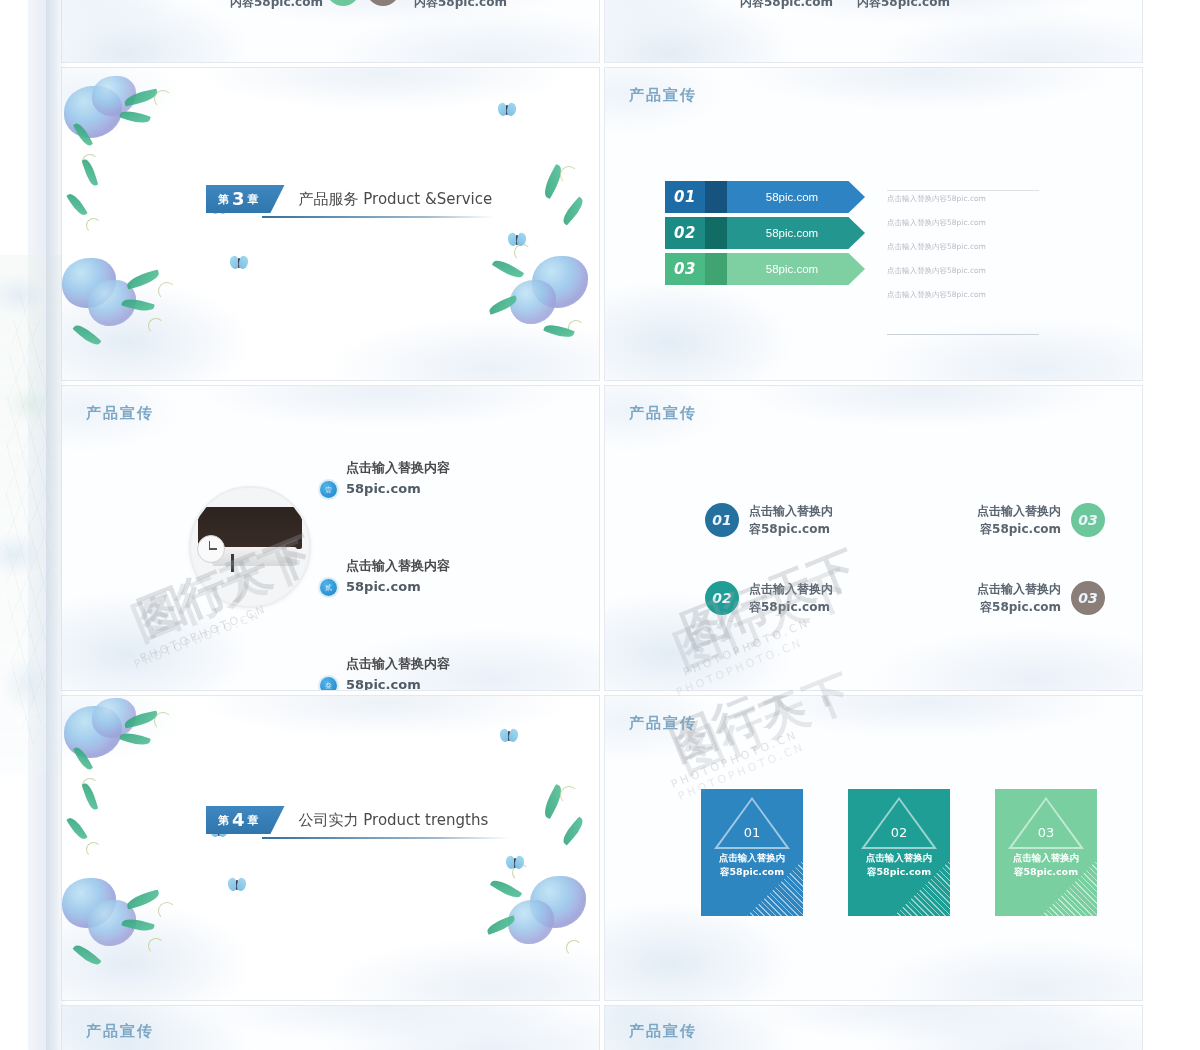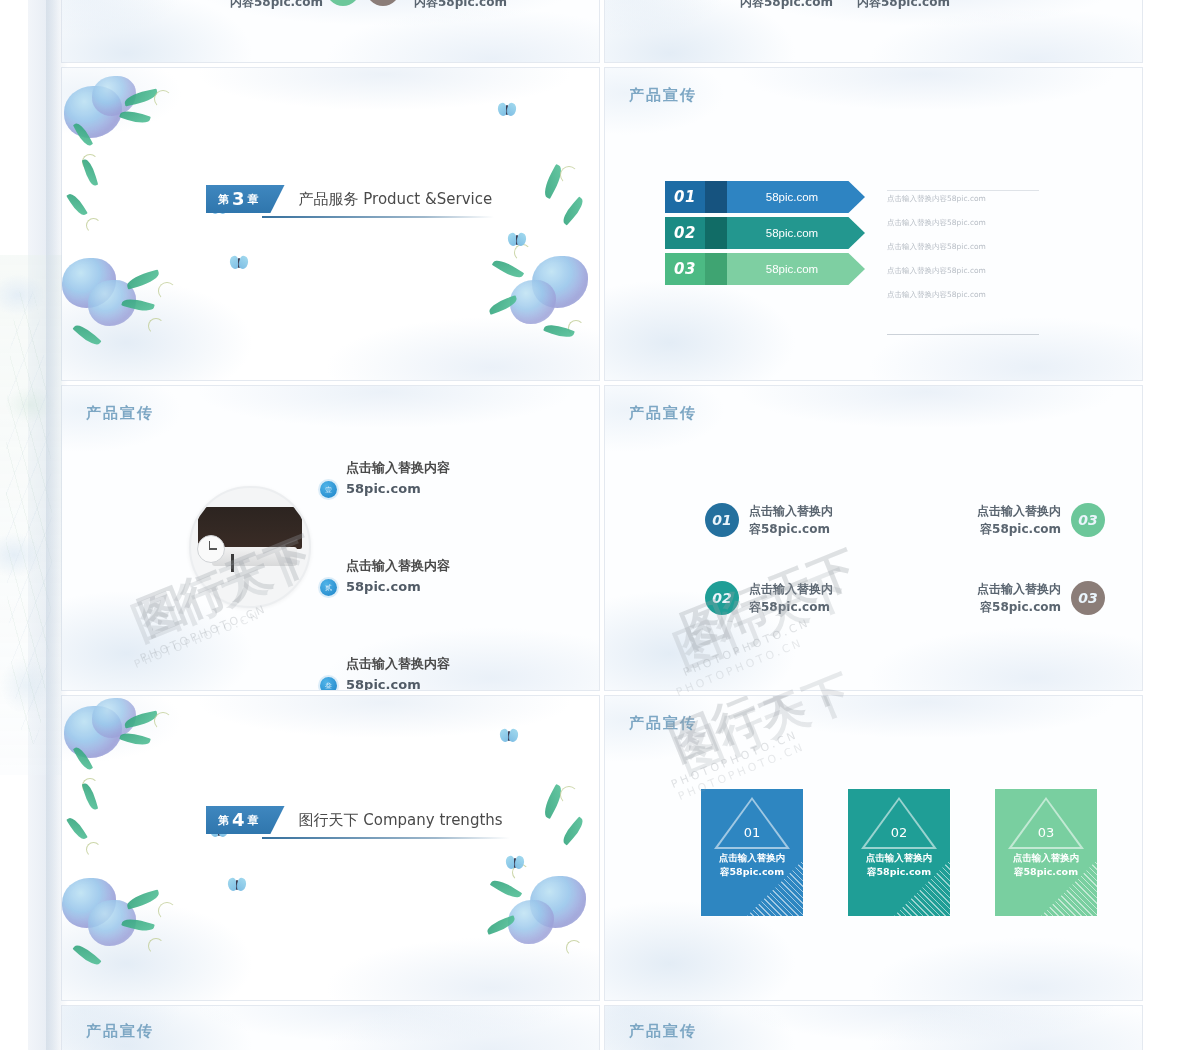--- a/index.html
+++ b/index.html
@@ -537,21 +537,21 @@
           <b></b>
           <i></i>
         </div>
 
       <div class="chapter-band" style="left:144px;top:110px">
         <div class="chap-tab">
           <span class="cn">第</span>
           <span class="num">4</span>
           <span class="cn">章</span>
         </div>
-        <div class="chap-title">图行天下 Company trengths</div>
+        <div class="chap-title">公司实力 Product trengths</div>
       </div>
       <div class="chap-rule" style="left:200px;top:141px;width:248px"></div>
     </div>
 
     <div class="slide r3">
       <div class="s-title">产品宣传</div>
 
       <div class="cards">
         <div class="card" style="background:#2e86c1">
           <div class="tri"></div>

